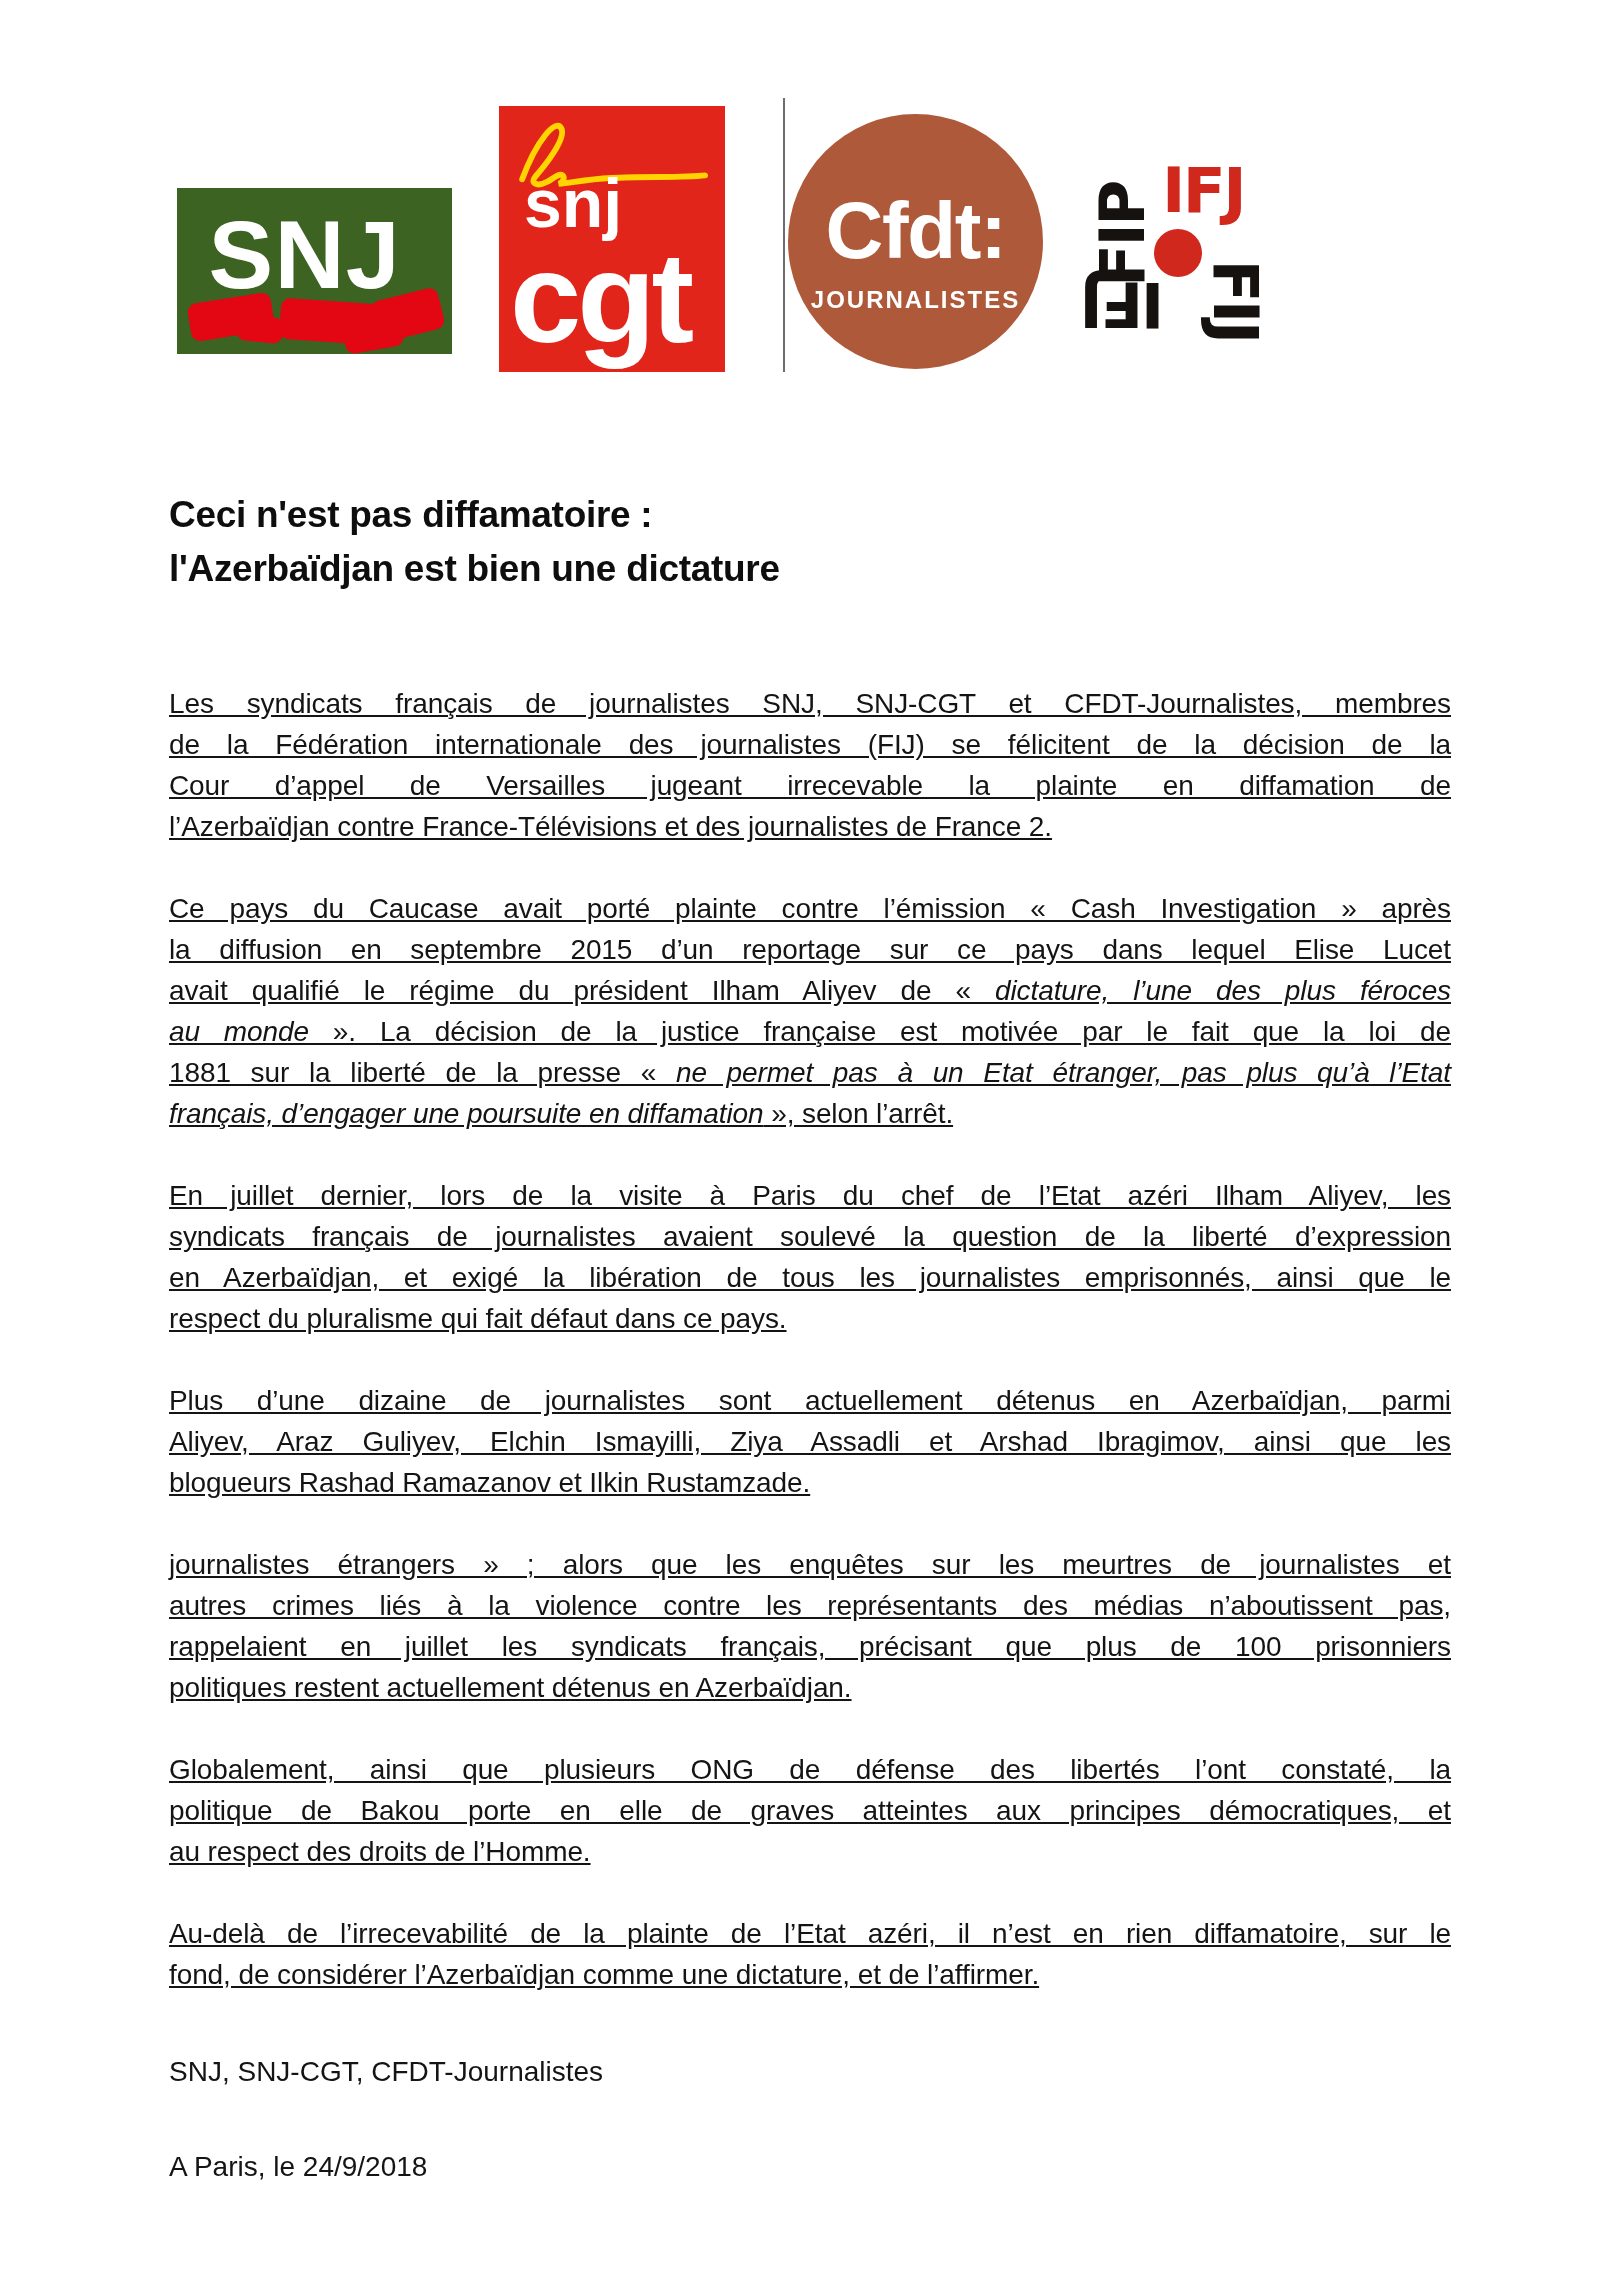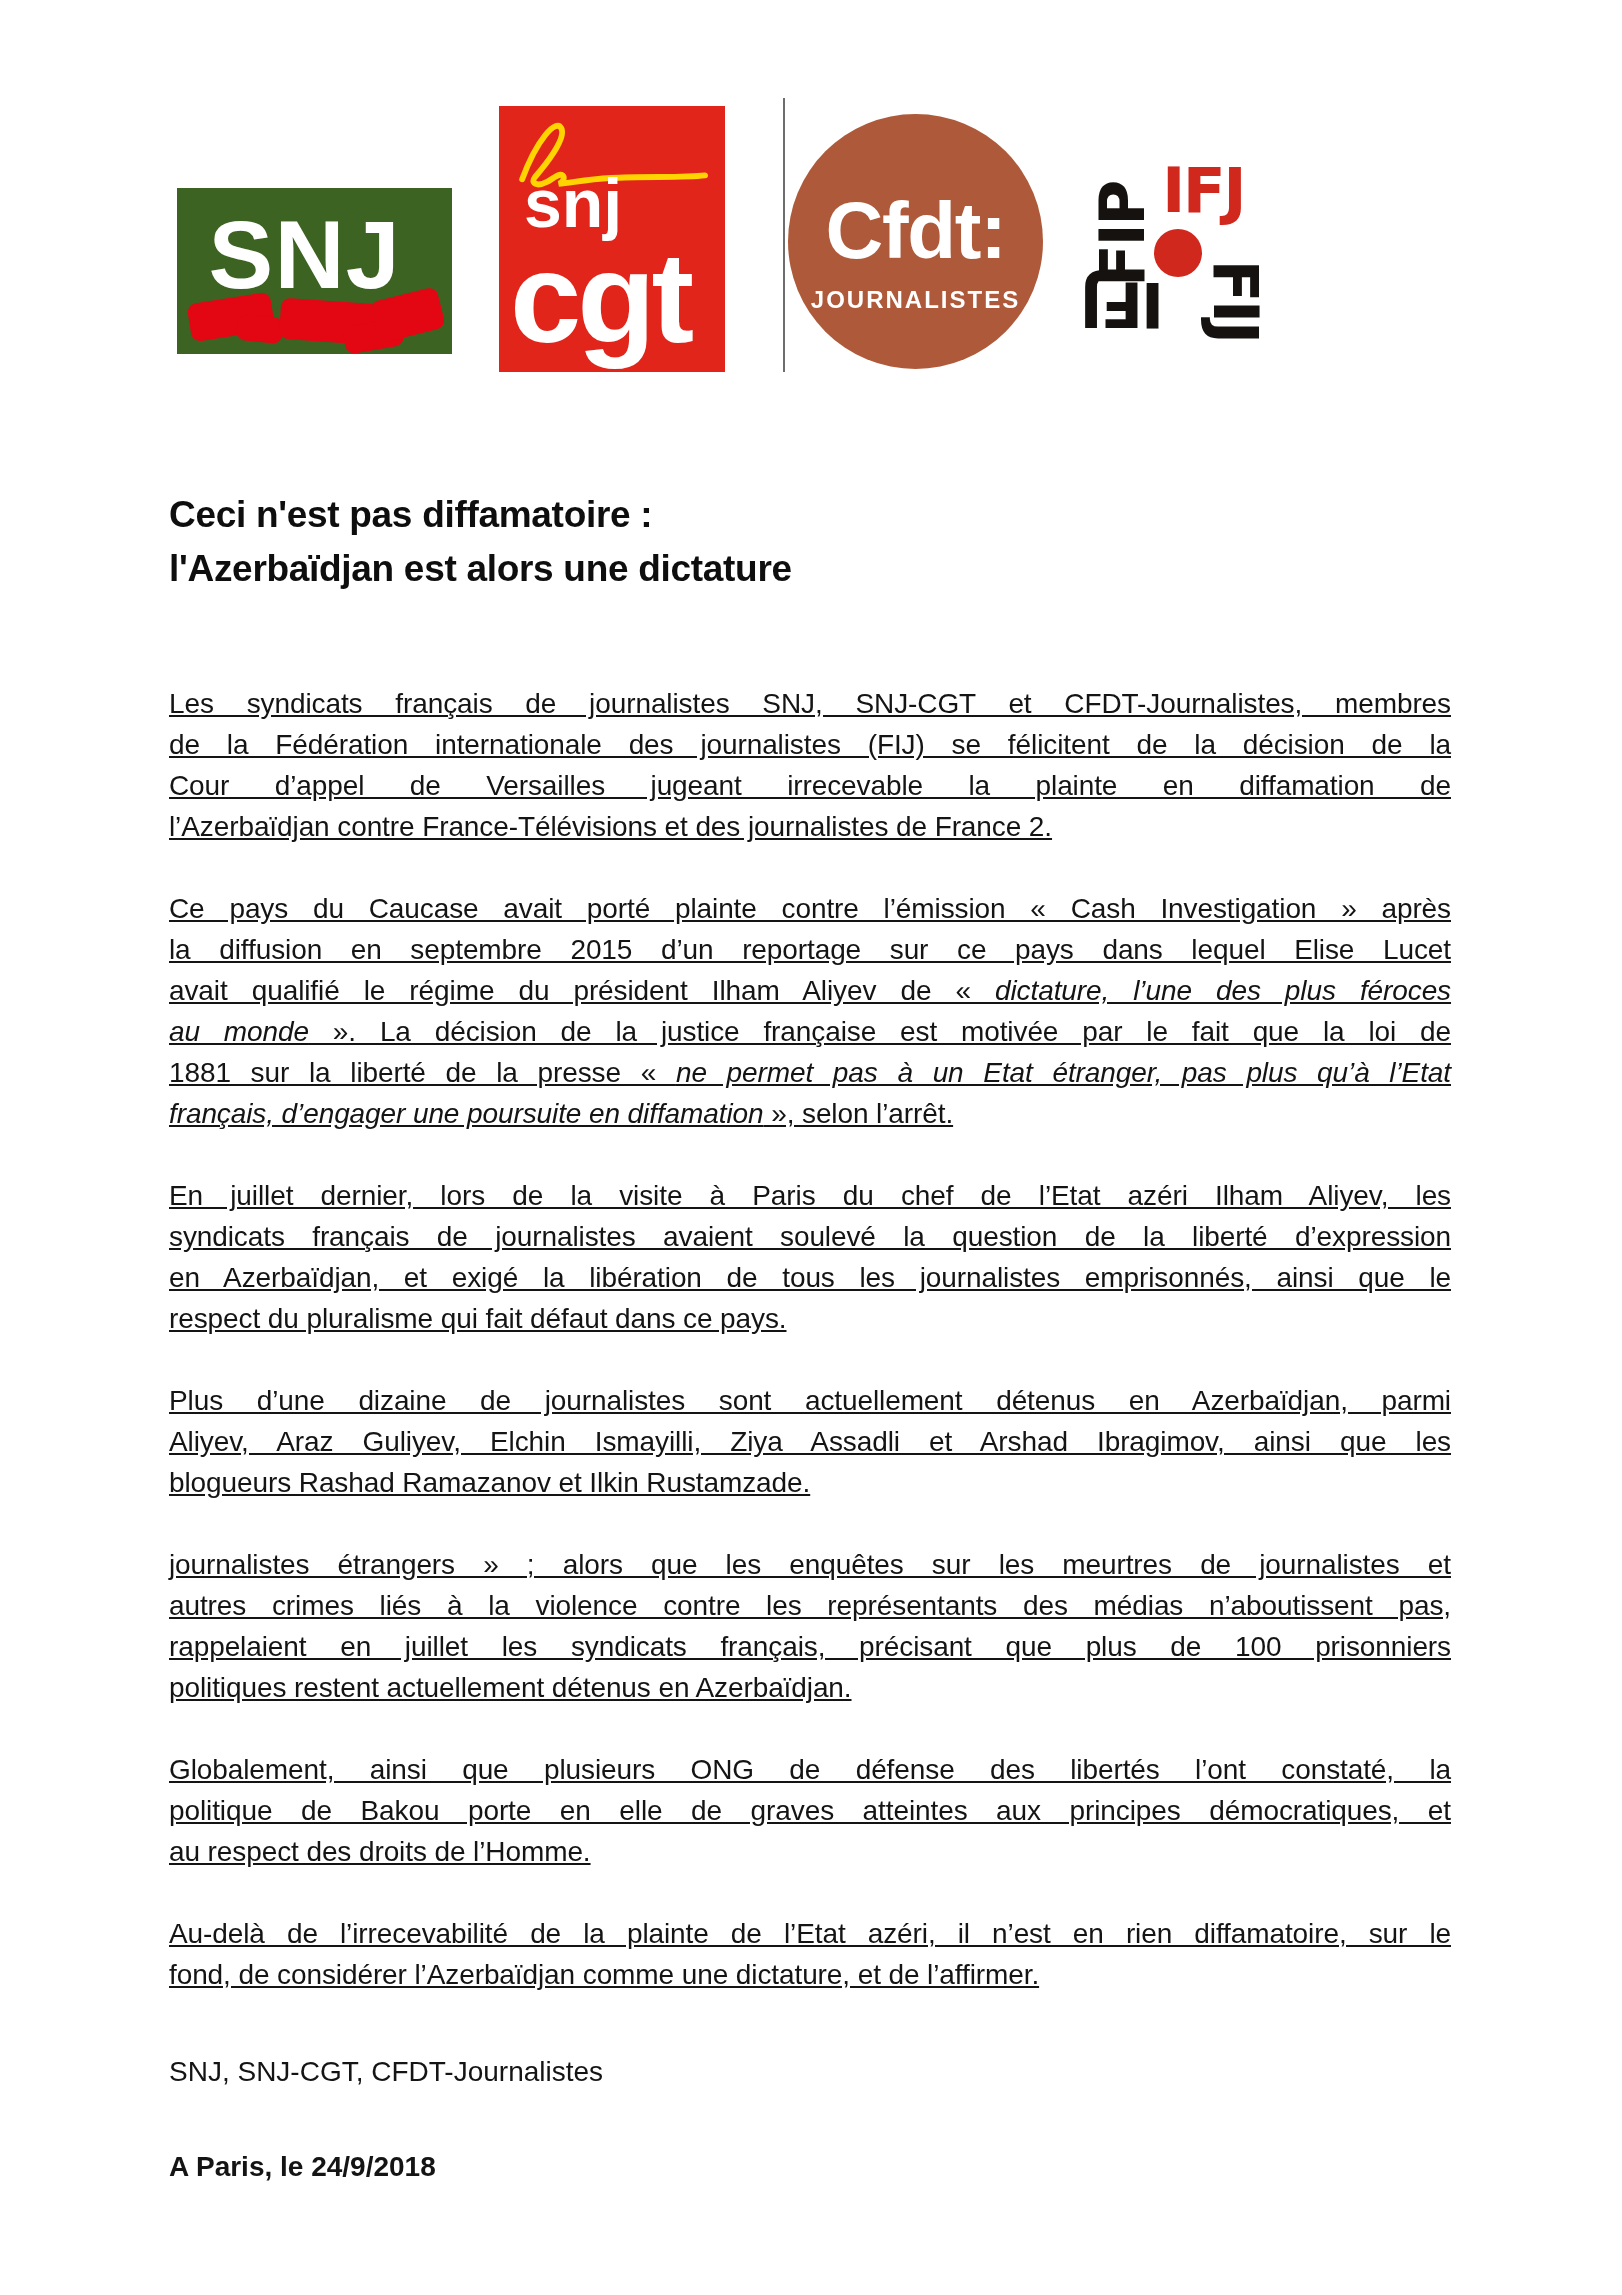--- a/index.html
+++ b/index.html
@@ -100,21 +100,21 @@
   }
 
   
   .body-text { margin: 87px 171px 0 169px; font-size: 28px; line-height: 41px; letter-spacing: -0.1px; }
   .para { margin: 0 0 41px 0; }
   .line { text-align: justify; text-align-last: justify; text-decoration: underline; }
   .line.last { text-align-last: left; }
   .it { font-style: italic; }
 
   .signature { margin: 56px 171px 8px 169px; font-size: 28px; line-height: 41px; }
-  .dateline  { margin: 54px 171px 0 169px; font-size: 28px; line-height: 41px; font-weight: bold; }
+  .dateline  { margin: 54px 171px 0 169px; font-size: 28px; line-height: 41px; }
 </style>
 </head>
 <body>
 
 <div class="page">
 
   <div class="logo-strip">
 
     <div class="logo-snj">
       <div class="blob b1"></div>
@@ -145,21 +145,21 @@
       <span class="tr">IFJ</span>
       <span class="bl">IFJ</span>
       <span class="br">FIJ</span>
       <div class="dot"></div>
     </div>
 
   </div>
 
   <div class="doc-title">
     <div>Ceci n'est pas diffamatoire :</div>
-    <div>l'Azerbaïdjan est alors une dictature</div>
+    <div>l'Azerbaïdjan est bien une dictature</div>
   </div>
 
   <div class="body-text">
       <div class="para">
         <div class="line"><span>Les syndicats français de journalistes SNJ, SNJ-CGT et CFDT-Journalistes, membres</span></div>
         <div class="line"><span>de la Fédération internationale des journalistes (FIJ) se félicitent de la décision de la</span></div>
         <div class="line"><span>Cour d’appel de Versailles jugeant irrecevable la plainte en diffamation de</span></div>
         <div class="line last"><span>l’Azerbaïdjan contre France-Télévisions et des journalistes de France 2.</span></div>
       </div>
       <div class="para">

